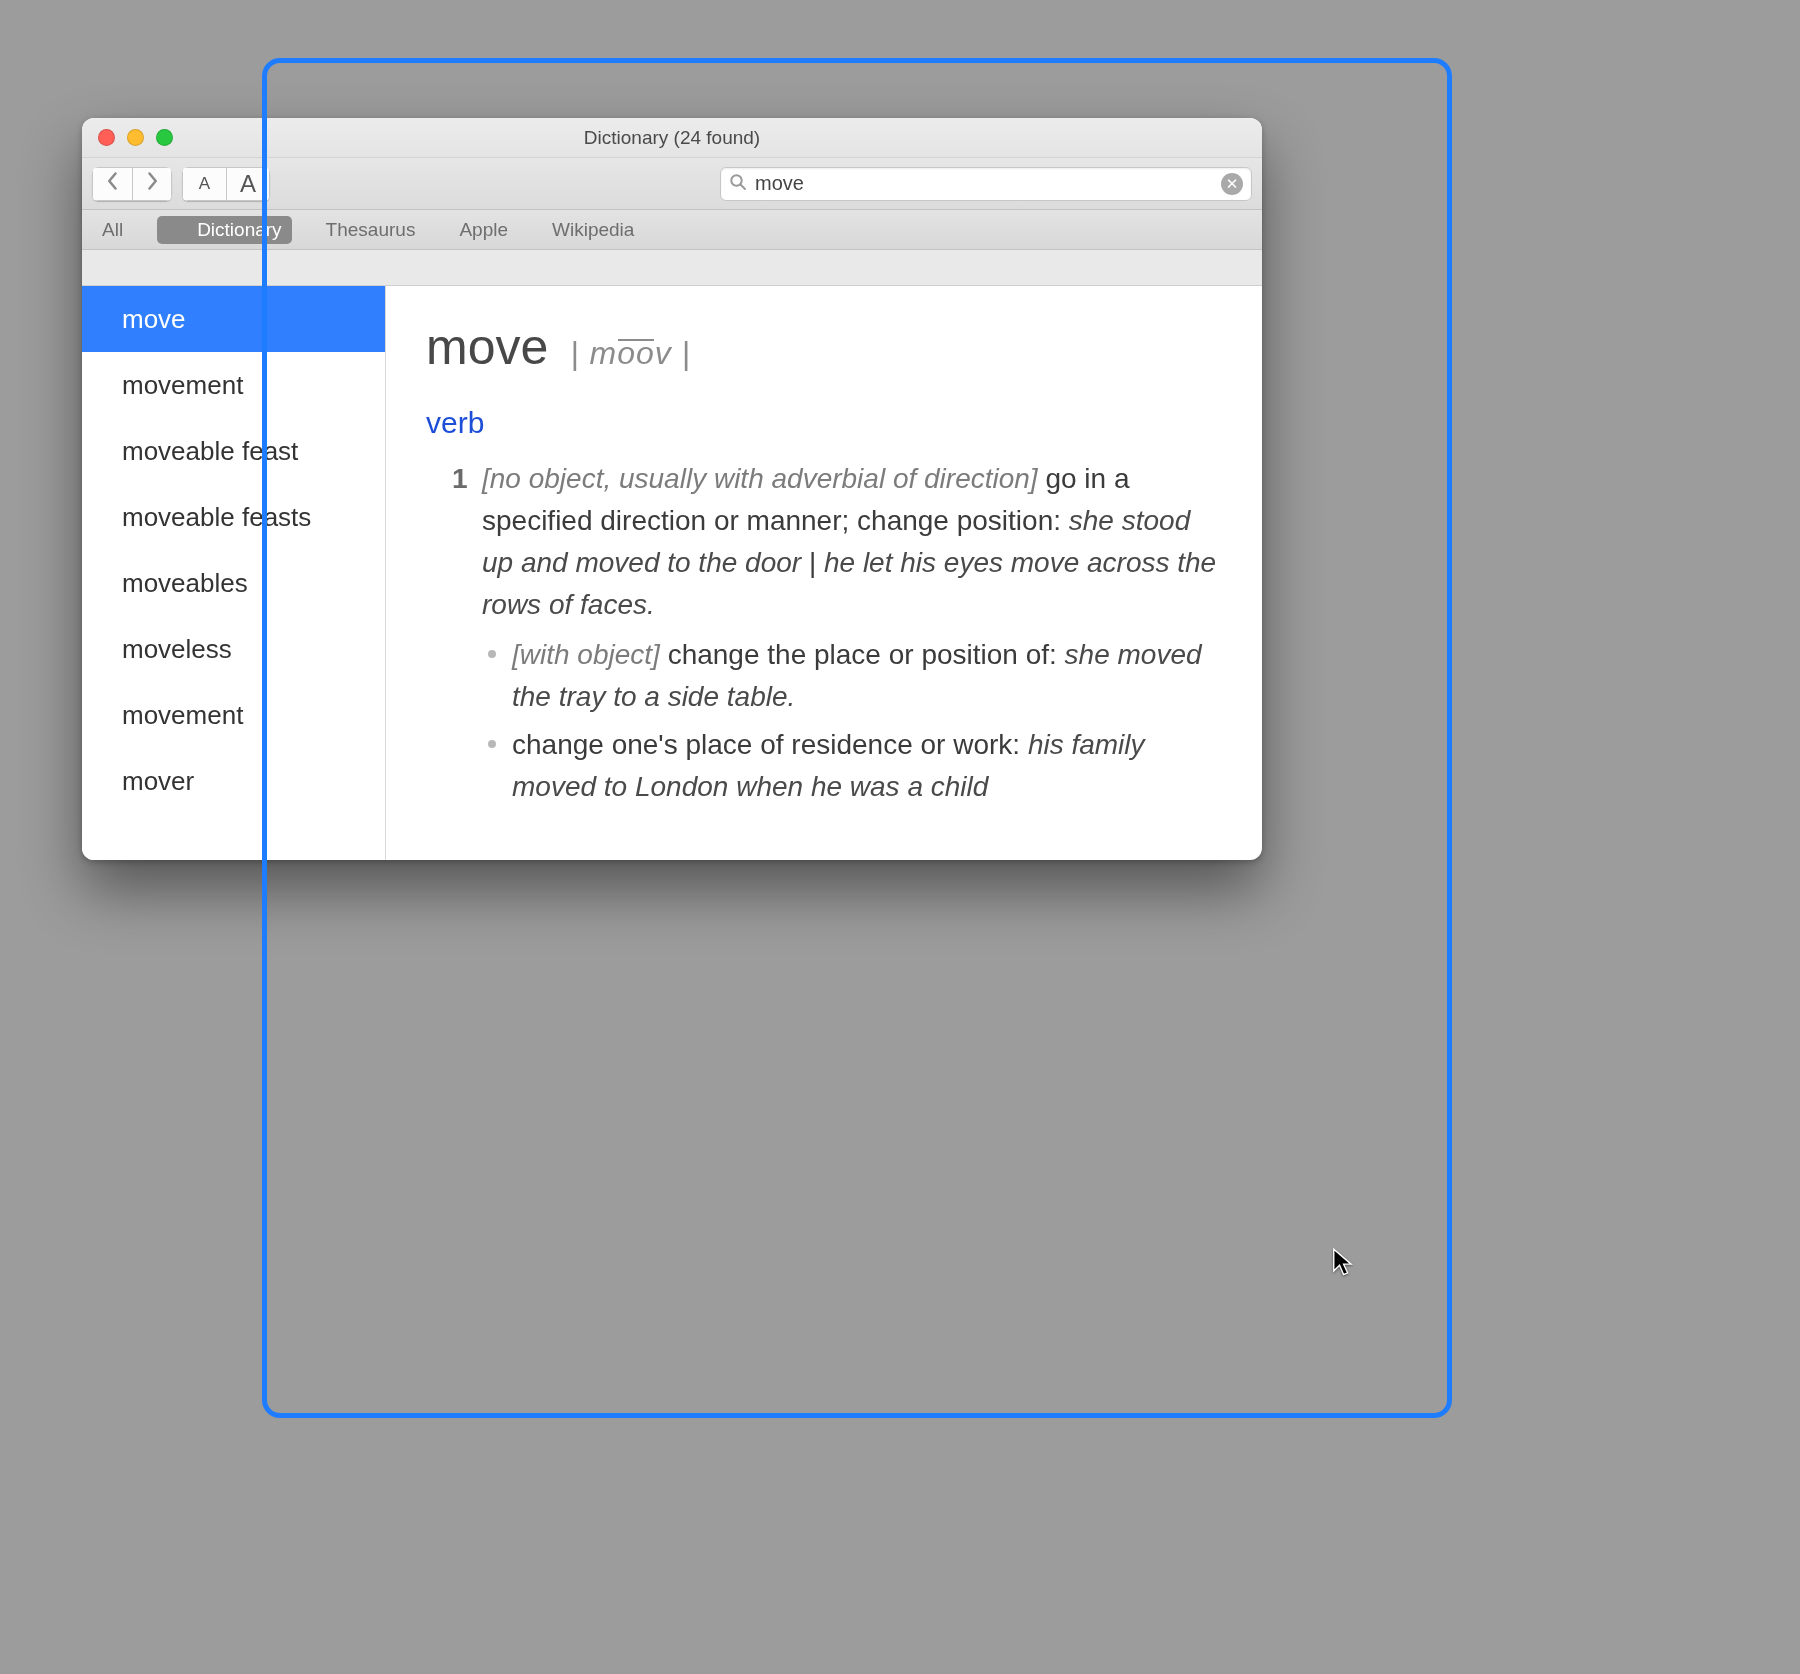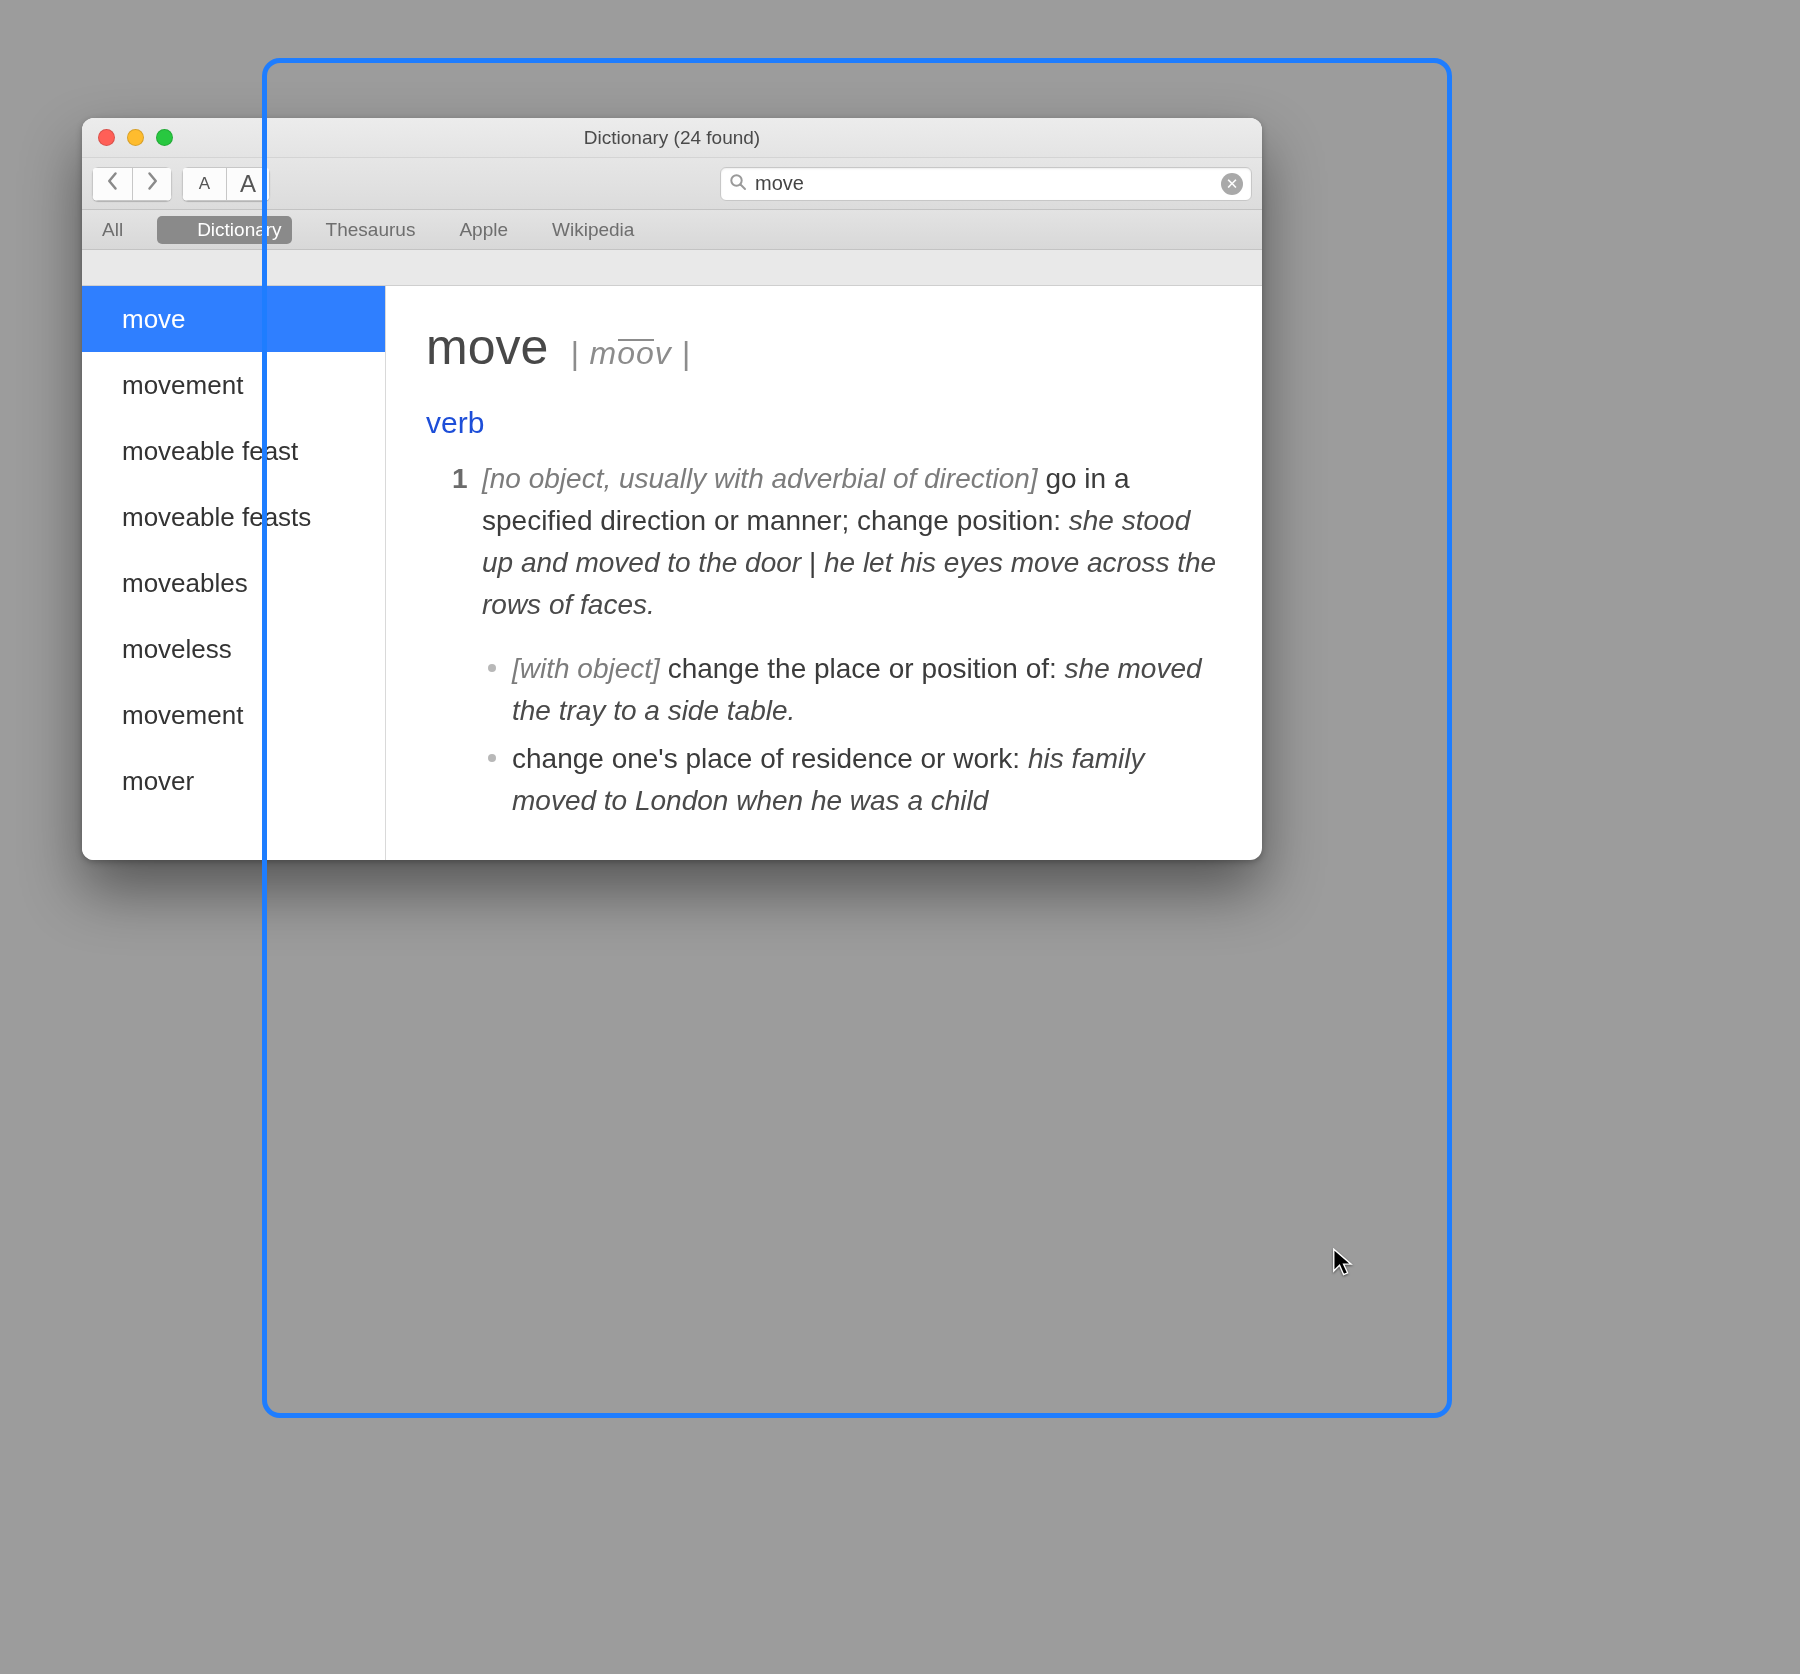--- a/index.html
+++ b/index.html
@@ -247,21 +247,21 @@
   ol.senses > li .num {
     position: absolute;
     left: 0; top: 0;
     font-weight: 700;
     color: #6b6b6b;
   }
   .gram { font-style: italic; color: #7c7c7c; }
   .ex   { font-style: italic; color: #4a4a4a; }
   ul.sub {
     list-style: none;
-    margin-top: 22px;
+    margin-top: 8px;
   }
   ul.sub > li {
     position: relative;
     padding-left: 30px;
     margin-top: 6px;
   }
   ul.sub > li::before {
     content: "";
     position: absolute;
     left: 6px; top: 16px;

